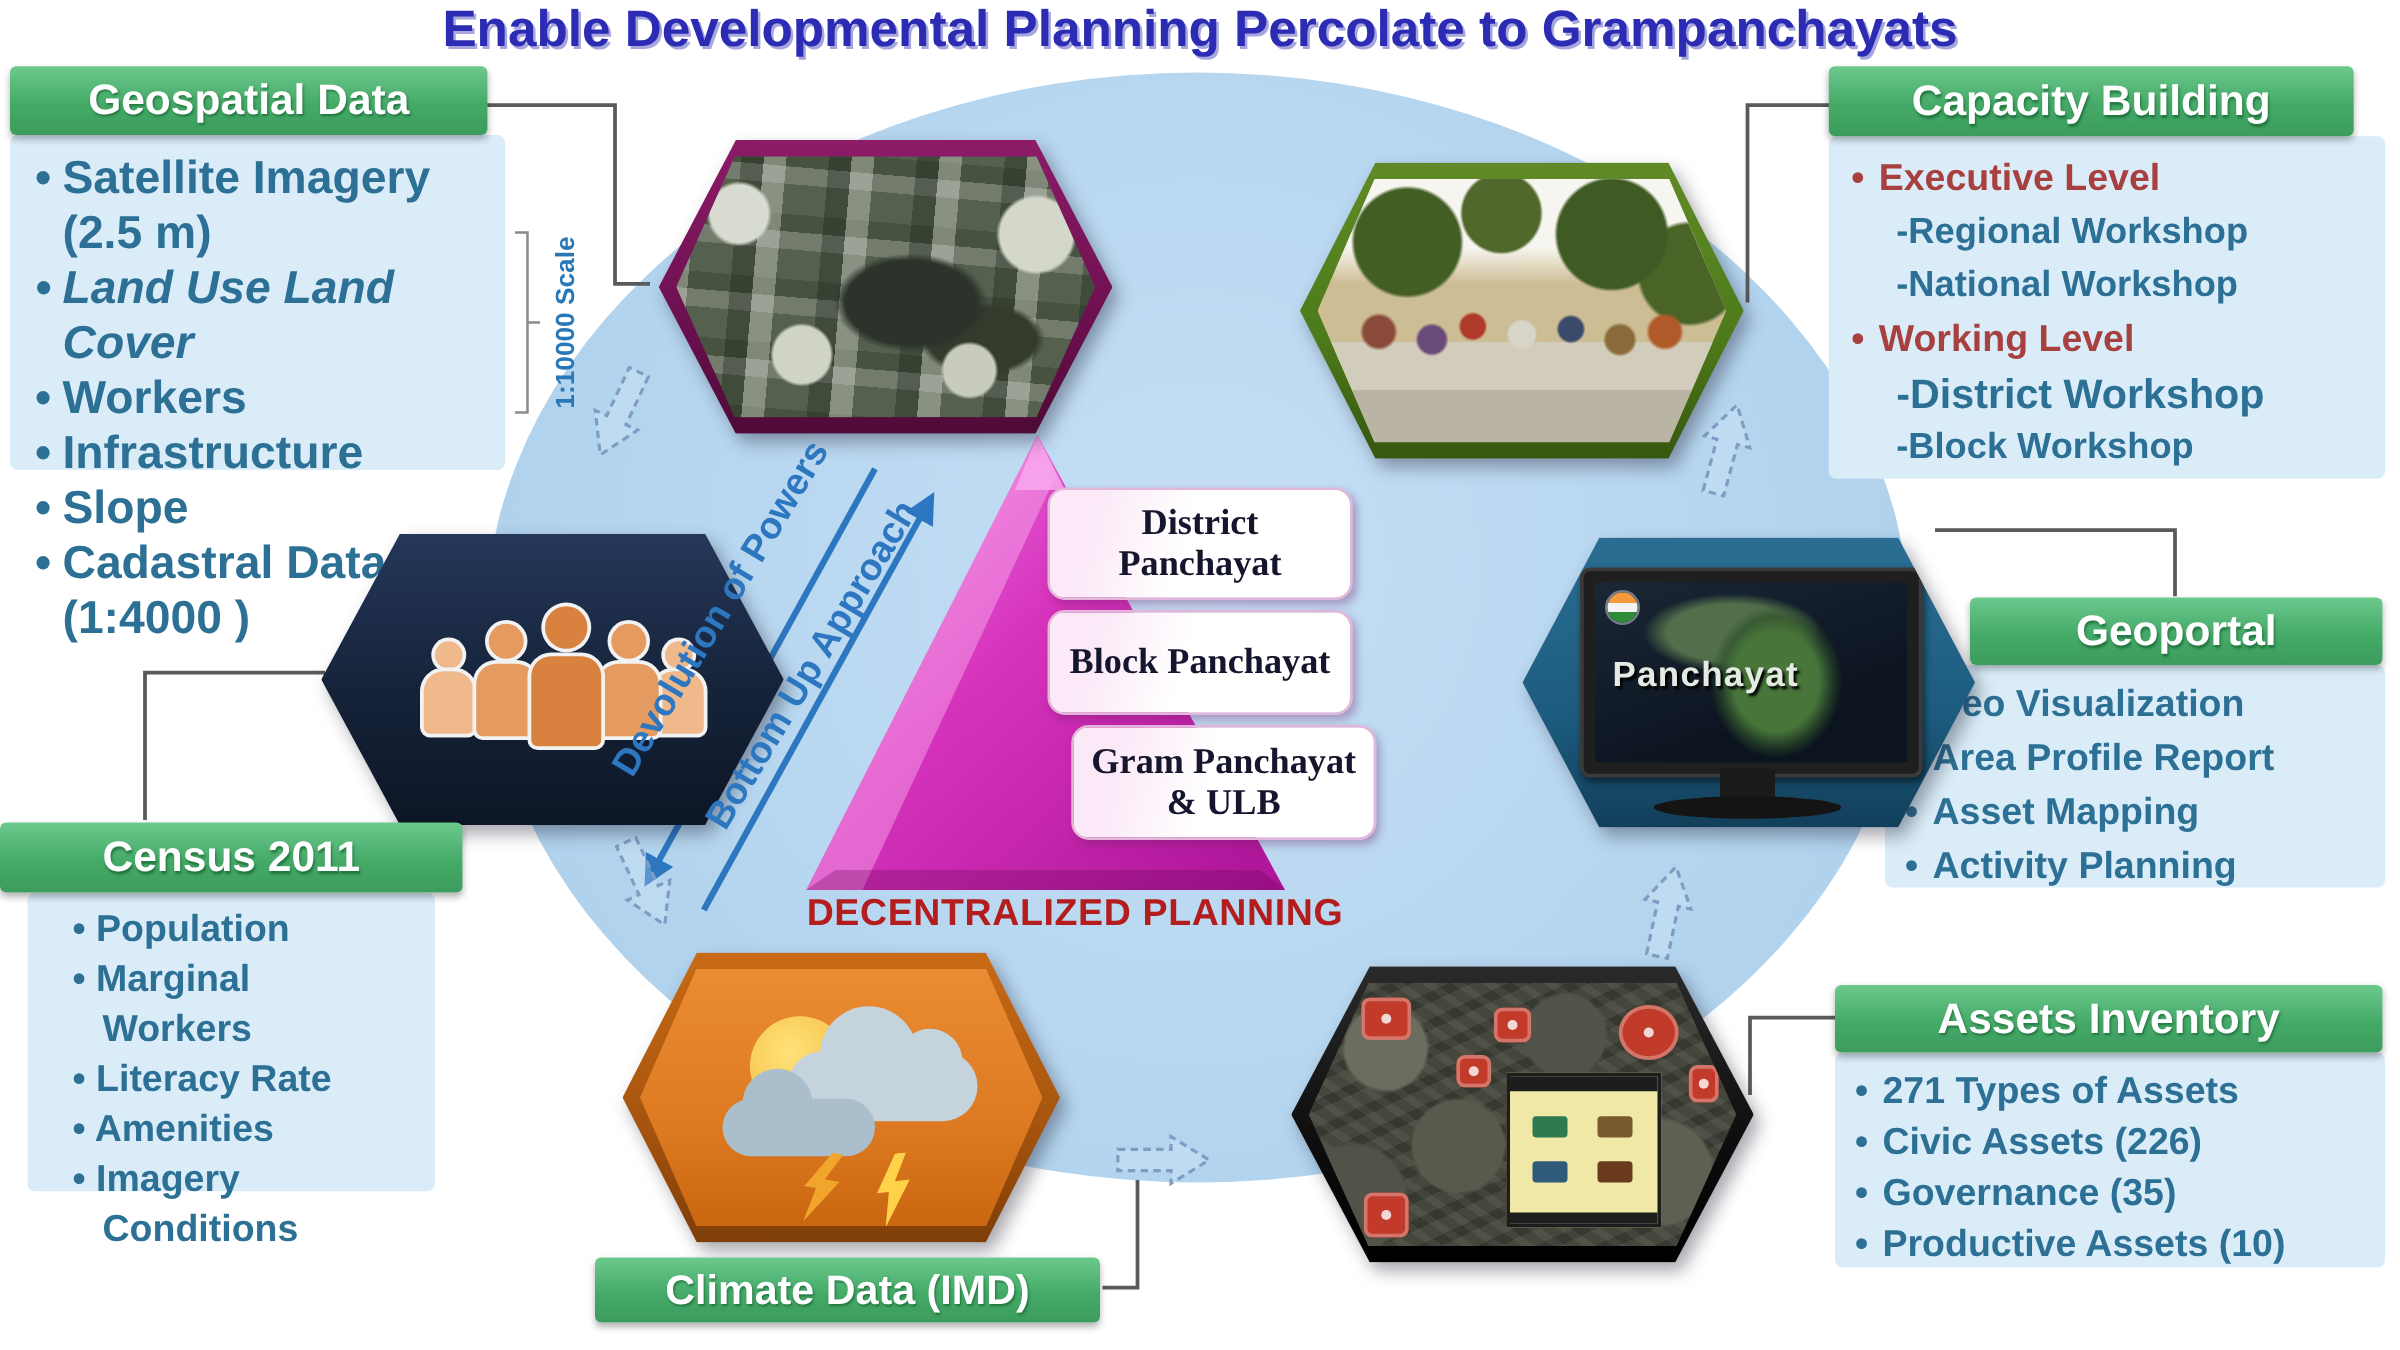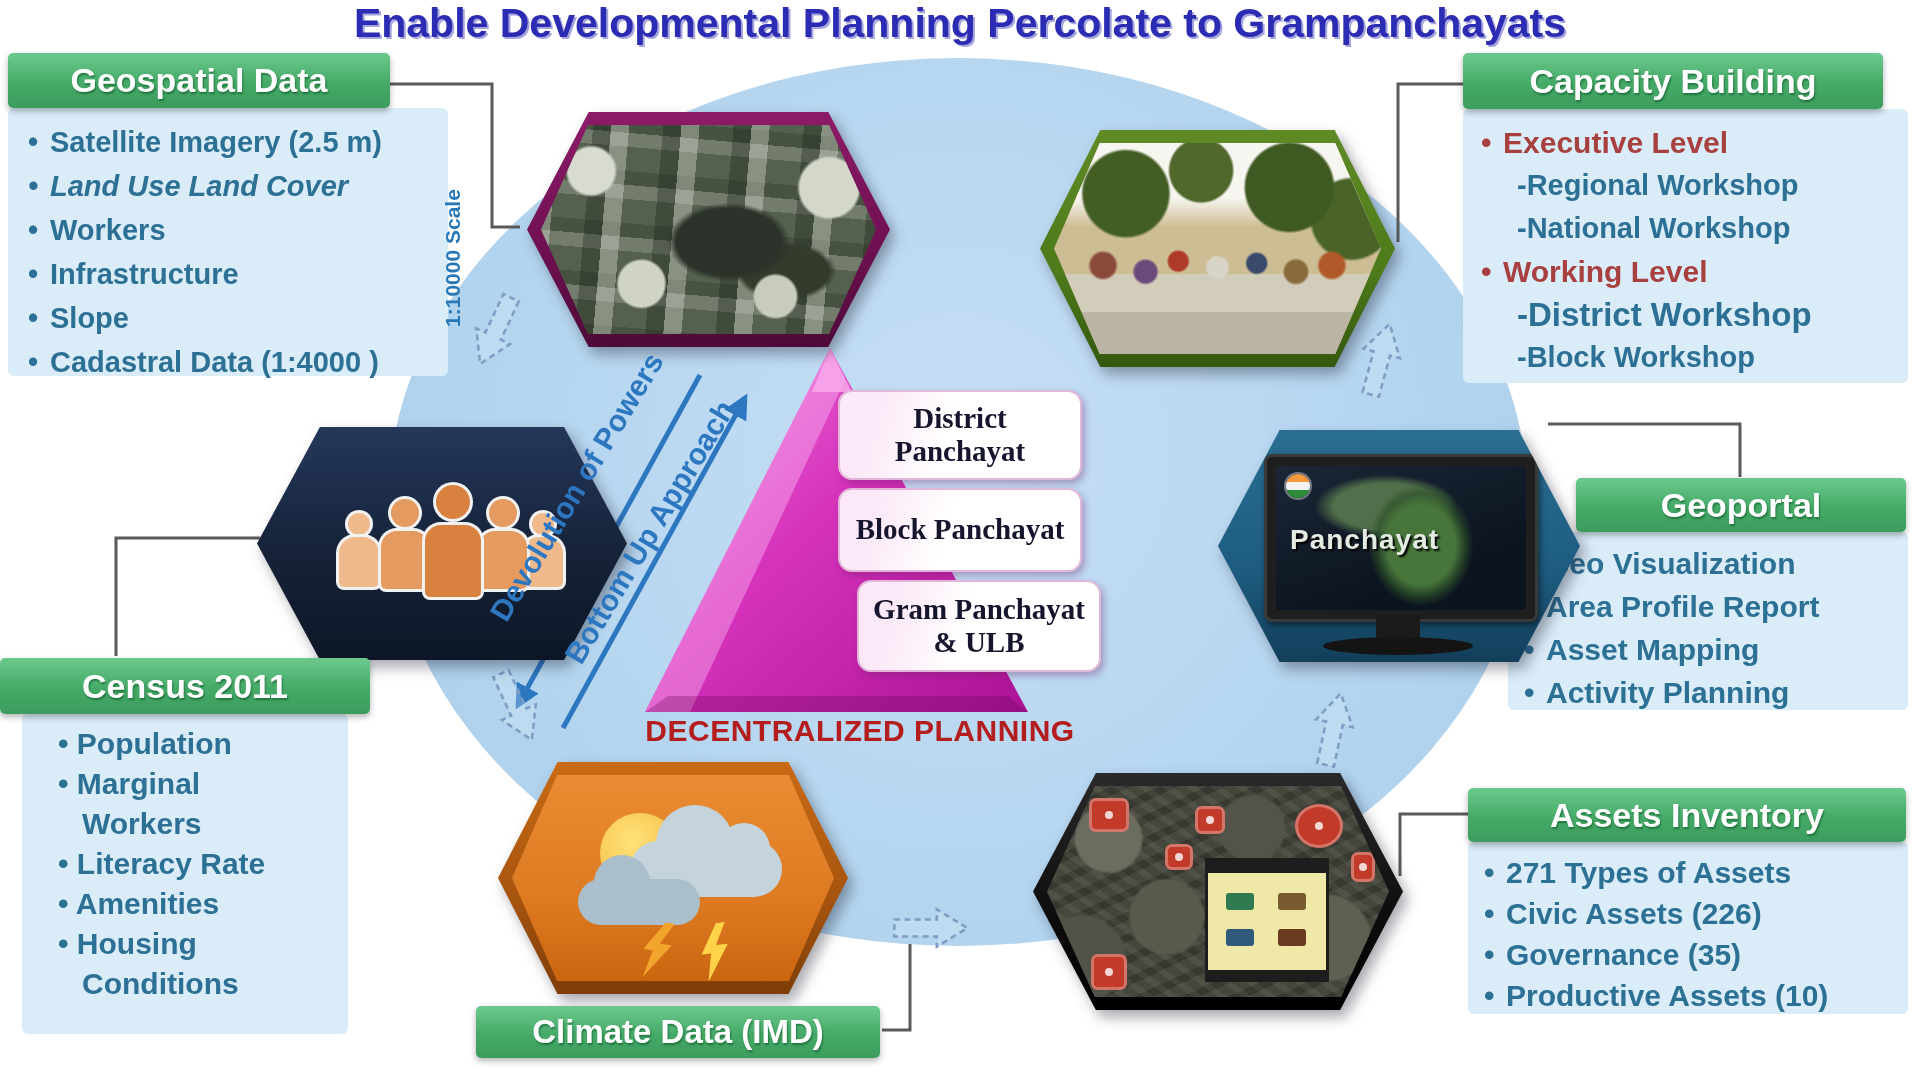--- a/index.html
+++ b/index.html
@@ -167,47 +167,47 @@
       <path transform="translate(516,706) rotate(155) scale(0.85)" d="M -10 42 L -10 -8 L -22 -8 L 0 -44 L 22 -8 L 10 -8 L 10 42 Z"></path>
       <path transform="translate(930,928) rotate(90) scale(0.85)" d="M -10 42 L -10 -8 L -22 -8 L 0 -44 L 22 -8 L 10 -8 L 10 42 Z"></path>
       <path transform="translate(1333,730) rotate(12) scale(0.85)" d="M -10 42 L -10 -8 L -22 -8 L 0 -44 L 22 -8 L 10 -8 L 10 42 Z"></path>
       <path transform="translate(1380,360) rotate(15) scale(0.85)" d="M -10 42 L -10 -8 L -22 -8 L 0 -44 L 22 -8 L 10 -8 L 10 42 Z"></path>
     </g>
   </svg>
 
   <div class="title">Enable Developmental Planning Percolate to Grampanchayats</div>
 
   <div class="glabel" style="left:8px;top:53px;width:382px;height:55px;font-size:34px;">Geospatial Data</div>
-  <div class="panel" style="left:8px;top:108px;width:440px;height:268px;font-size:29px;padding:12px 0 0 16px;box-sizing:border-box;">
+  <div class="panel" style="left:8px;top:108px;width:396px;height:268px;font-size:37px;padding:12px 0 0 16px;box-sizing:border-box;">
     <div class="li" style="line-height:44px;">Satellite Imagery (2.5 m)</div>
     <div class="li" style="line-height:44px;font-style:italic;">Land Use Land Cover</div>
     <div class="li" style="line-height:44px;">Workers</div>
     <div class="li" style="line-height:44px;">Infrastructure</div>
     <div class="li" style="line-height:44px;">Slope</div>
     <div class="li" style="line-height:44px;">Cadastral Data (1:4000 )</div>
   </div>
   <div class="scale-note">1:10000 Scale</div>
 
   <div class="glabel" style="left:1463px;top:53px;width:420px;height:56px;font-size:34px;">Capacity Building</div>
   <div class="panel" style="left:1463px;top:109px;width:445px;height:274px;font-size:30px;padding:12px 0 0 14px;box-sizing:border-box;">
     <div class="li redhead" style="line-height:43px;">Executive Level</div>
     <div class="sub" style="line-height:43px;font-size:29px;">-Regional Workshop</div>
     <div class="sub" style="line-height:43px;font-size:29px;">-National Workshop</div>
     <div class="li redhead" style="line-height:43px;">Working Level</div>
     <div class="sub" style="line-height:43px;font-size:33px;">-District Workshop</div>
     <div class="sub" style="line-height:43px;font-size:29px;">-Block Workshop</div>
   </div>
 
   <div class="glabel" style="left:0px;top:658px;width:370px;height:56px;font-size:34px;">Census 2011</div>
-  <div class="panel" style="left:22px;top:714px;width:326px;height:320px;font-size:30px;padding:10px 64px 0 14px;box-sizing:border-box;">
+  <div class="panel" style="left:22px;top:714px;width:326px;height:239px;font-size:30px;padding:10px 64px 0 14px;box-sizing:border-box;">
     <div class="hang" style="line-height:40px;">Population</div>
     <div class="hang" style="line-height:40px;">Marginal Workers</div>
     <div class="hang" style="line-height:40px;">Literacy Rate</div>
     <div class="hang" style="line-height:40px;">Amenities</div>
-    <div class="hang" style="line-height:40px;">Housing Conditions</div>
+    <div class="hang" style="line-height:40px;">Imagery Conditions</div>
   </div>
 
   <div class="glabel" style="left:1576px;top:478px;width:330px;height:54px;font-size:34px;">Geoportal</div>
   <div class="panel" style="left:1508px;top:532px;width:400px;height:178px;font-size:30px;padding:10px 0 0 12px;box-sizing:border-box;">
     <div class="li" style="line-height:43px;">Geo Visualization</div>
     <div class="li" style="line-height:43px;">Area Profile Report</div>
     <div class="li" style="line-height:43px;">Asset Mapping</div>
     <div class="li" style="line-height:43px;">Activity Planning</div>
   </div>
 

